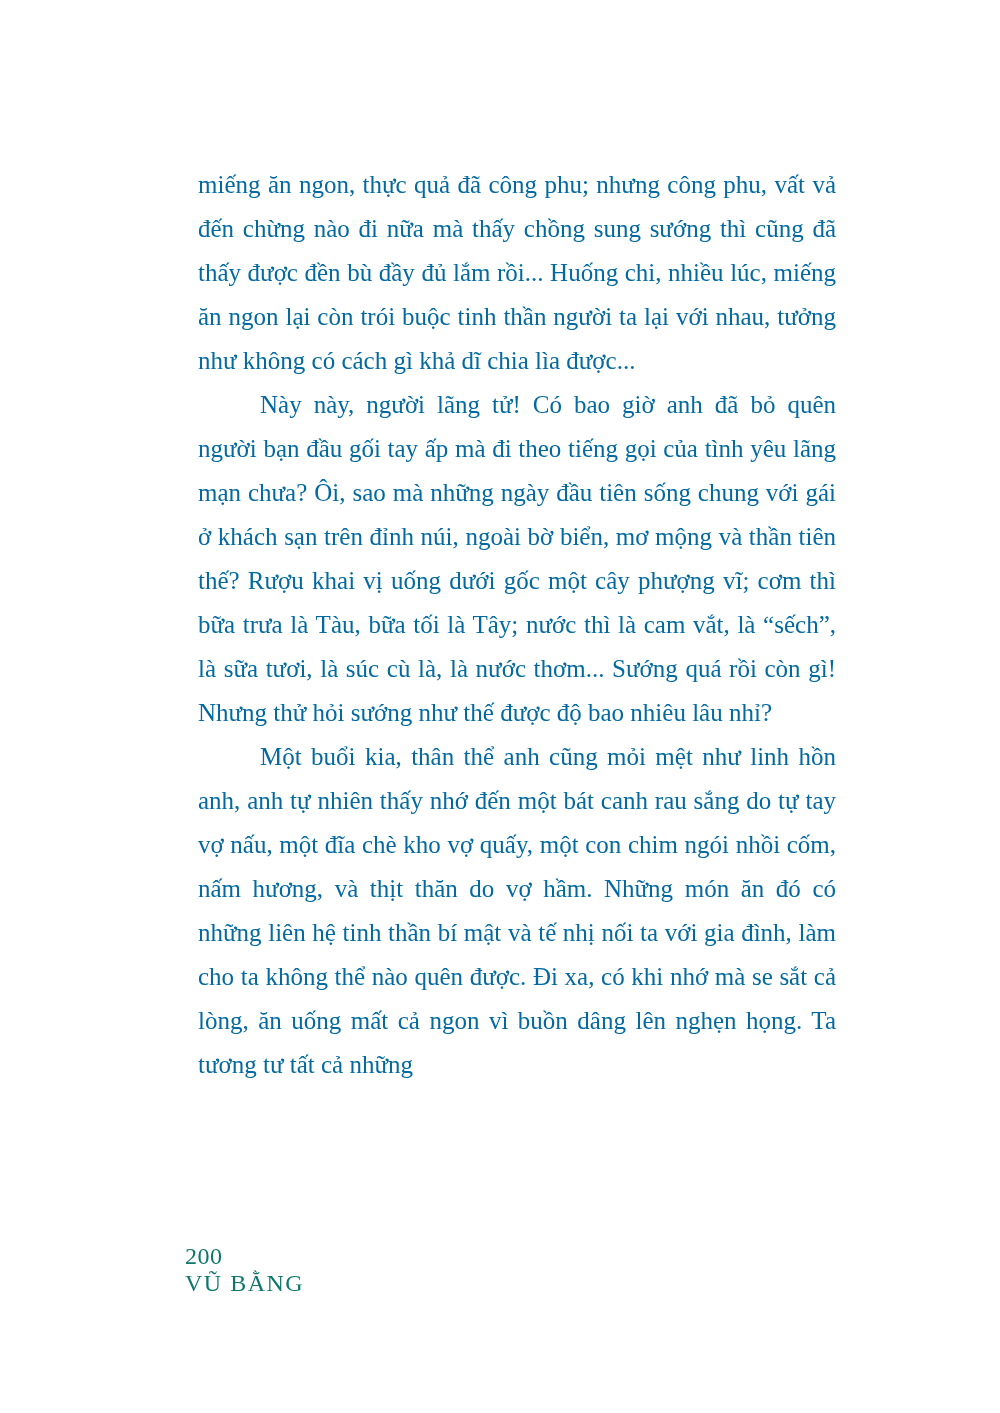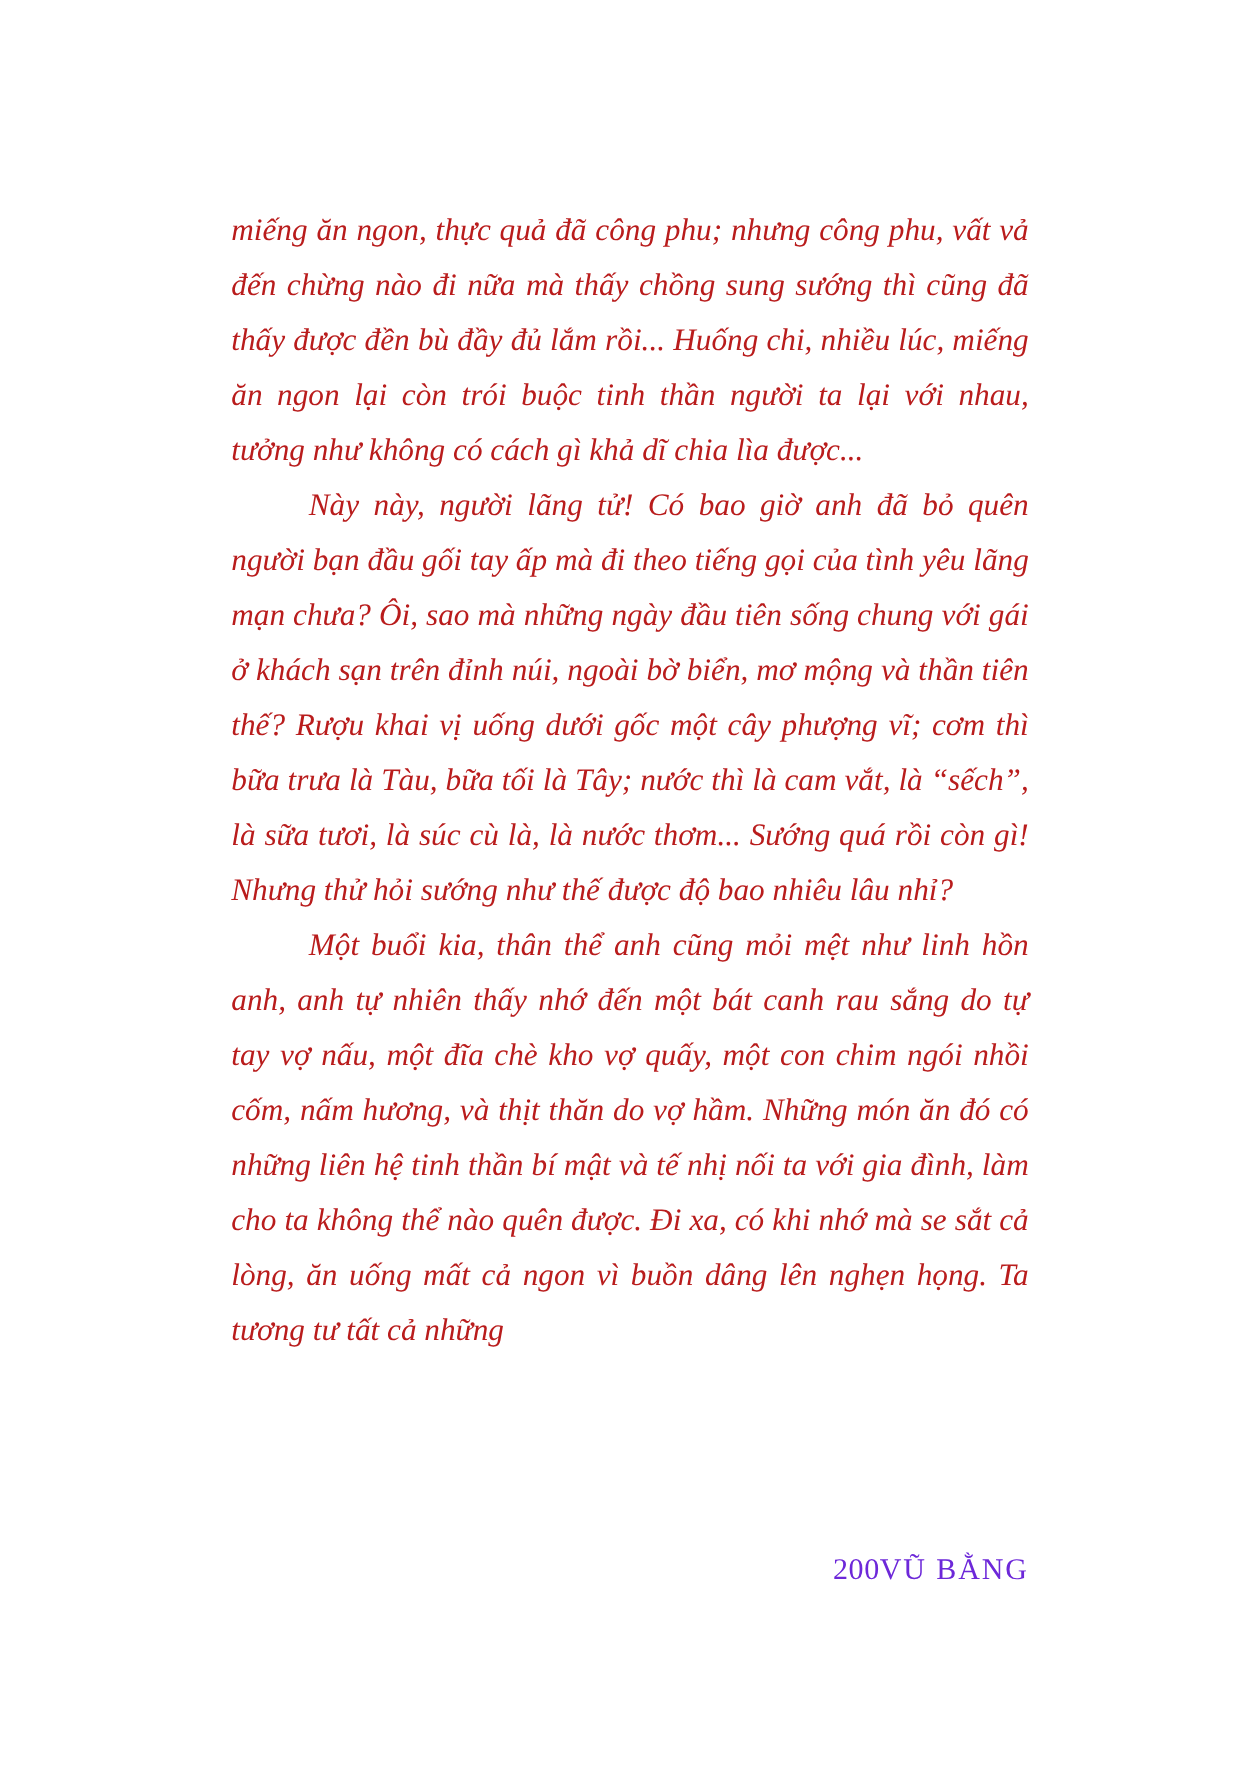--- a/index.html
+++ b/index.html
@@ -10,43 +10,43 @@
   .page {
     position: relative;
     width: 1000px;
     height: 1413px;
     background: #ffffff;
     overflow: hidden;
   }
   .text-block {
     position: absolute;
     top: 163px;
-    left: 185px;
+    left: 198px;
     width: 638px;
-    color: #b91c1c;
+    color: #0369a1;
     font-size: 25px;
     line-height: 44px;
     text-align: justify;
-    font-style: italic;
   }
   .paragraph {
     margin: 0;
   }
   .paragraph.indented {
     text-indent: 62px;
   }
   .footer {
     position: absolute;
     left: 185px;
     width: 638px;
     top: 1243px;
     display: flex;
     justify-content: flex-end;
     align-items: baseline;
-    color: #6d28d9;
+    color: #0f766e;
+    flex-direction: column;
   }
   .page-number {
     font-size: 24px;
     letter-spacing: 0.5px;
   }
   .author-name {
     font-size: 24px;
     letter-spacing: 1.5px;
   }
 </style>

